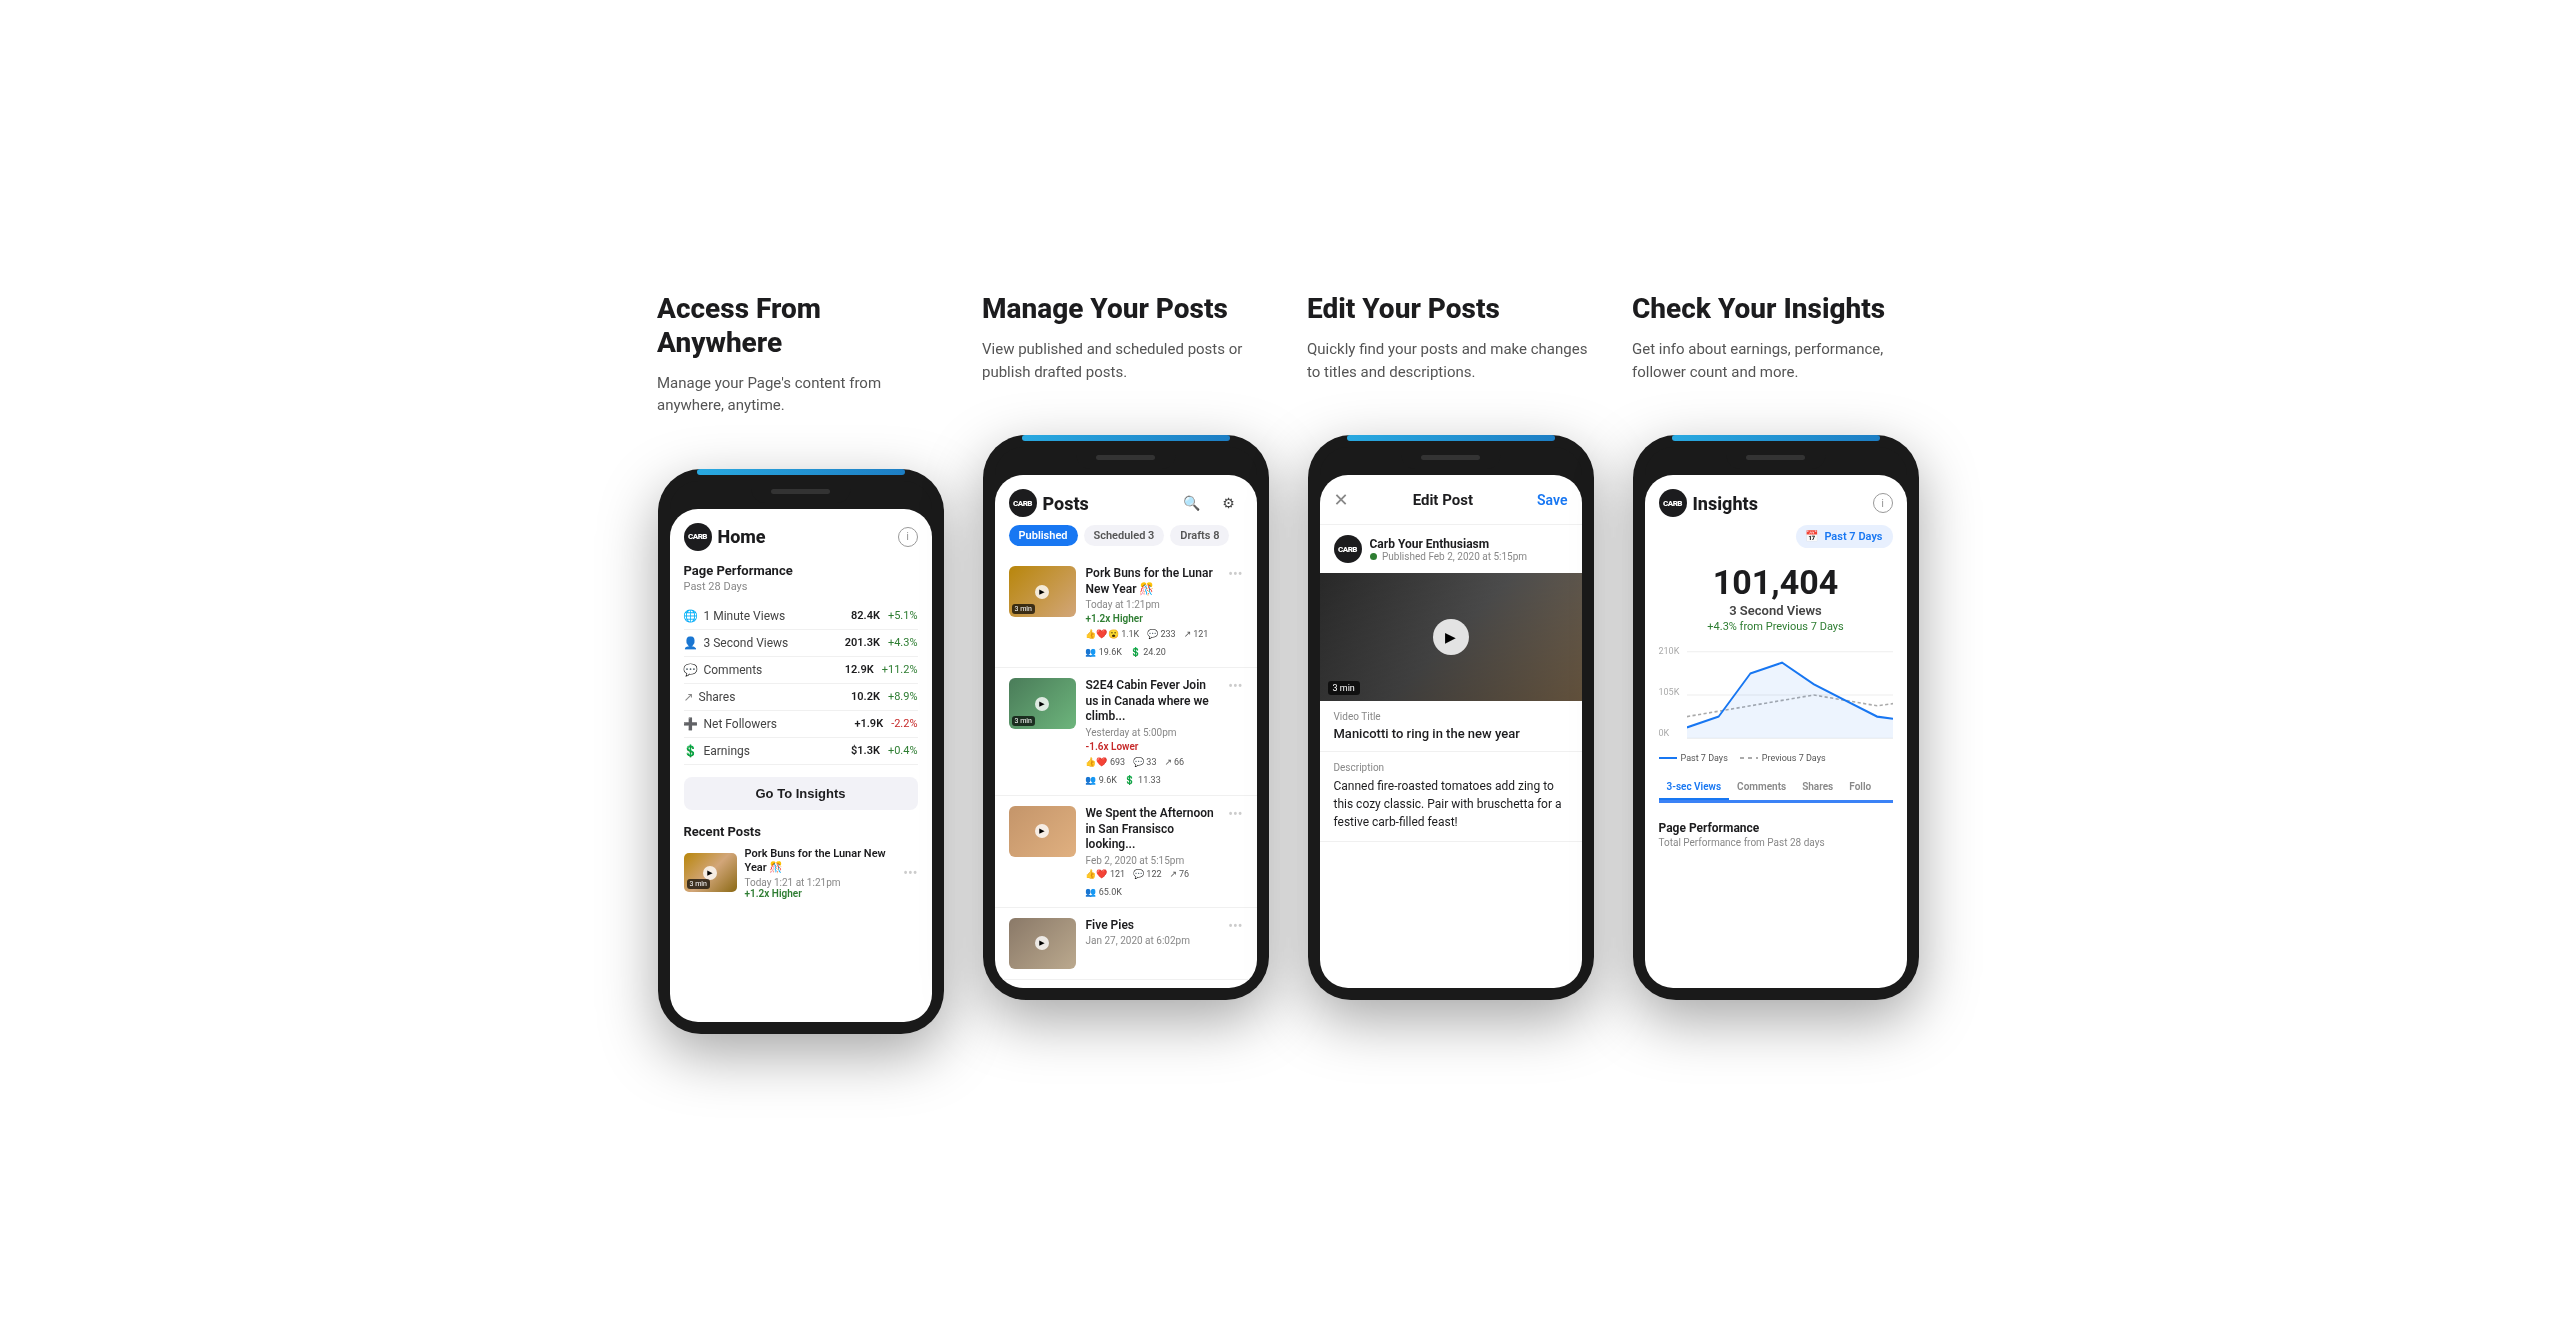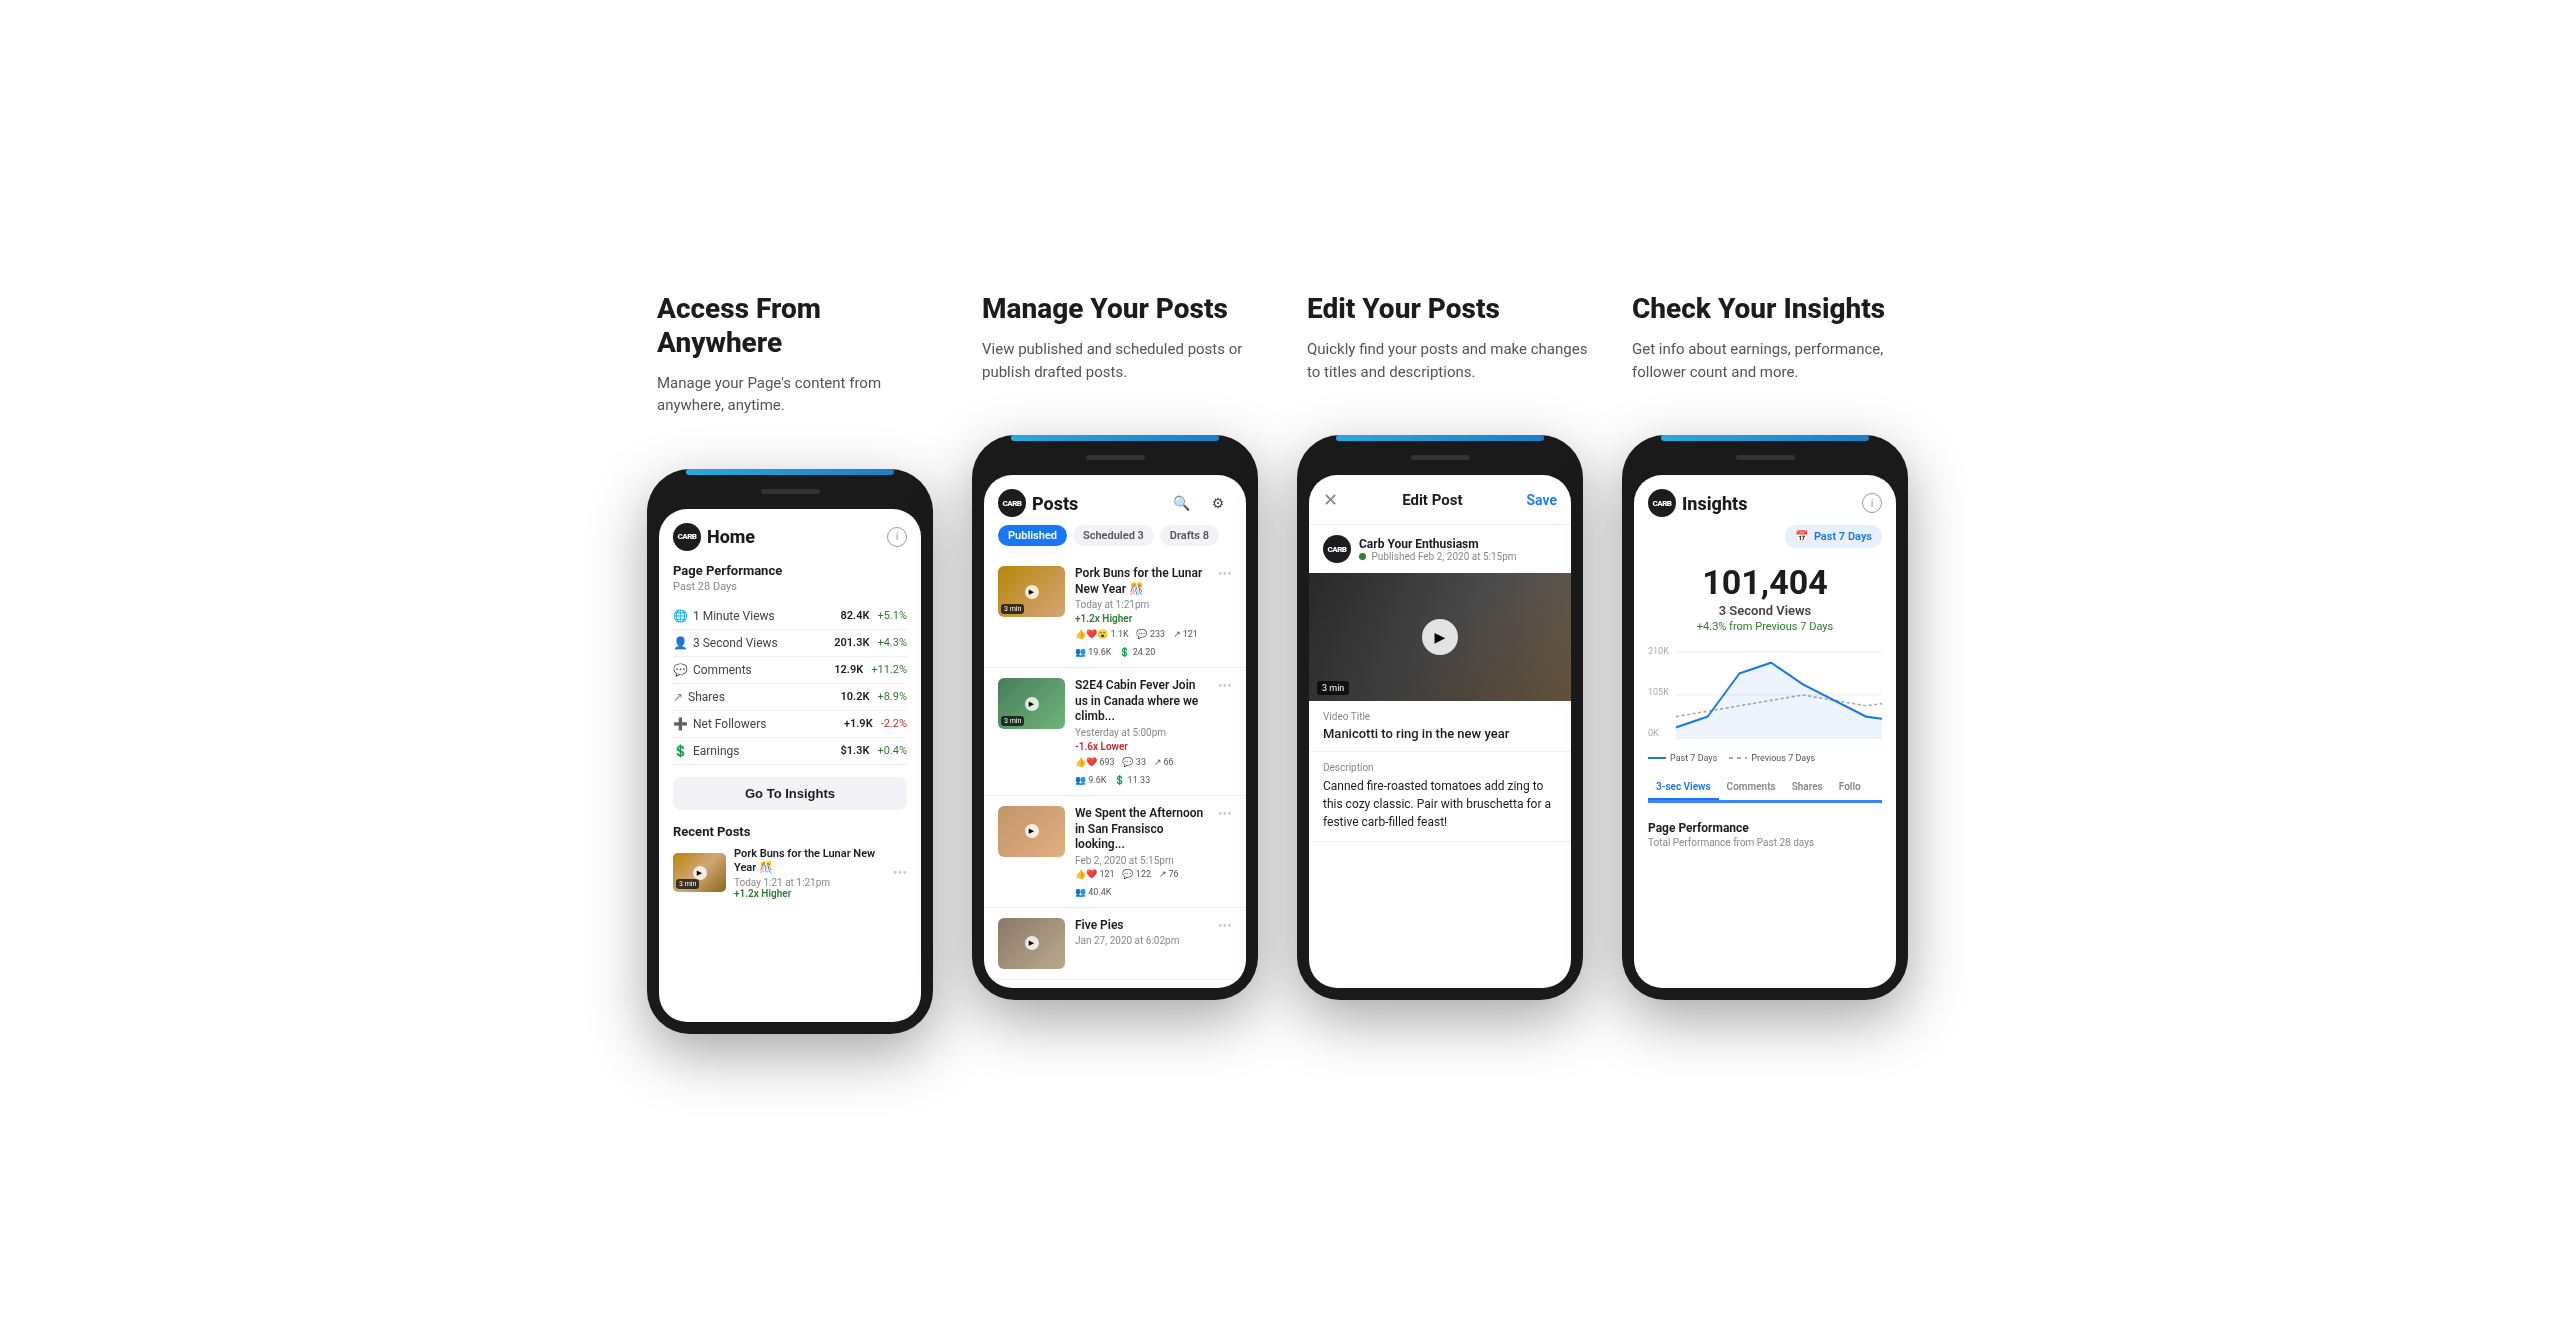--- a/index.html
+++ b/index.html
@@ -37,20 +37,21 @@
     }
     .feature-desc {
       font-size: 15px;
       color: #555;
       line-height: 1.5;
     }
     
     .phone-wrapper {
       width: 100%;
       display: flex;
+      justify-content: center;
       margin-top: 28px;
     }
     .phone {
       width: 286px;
       background: #1a1a1a;
       border-radius: 43px;
       padding: 12px;
       box-shadow: 0 20px 59px rgba(0,0,0,0.35);
       position: relative;
     }
@@ -800,21 +801,21 @@
                   <div class="post-stat-group">
                     <span>💬</span>
                     <span>122</span>
                   </div>
                   <div class="post-stat-group">
                     <span>↗</span>
                     <span>76</span>
                   </div>
                   <div class="post-stat-group">
                     <span>👥</span>
-                    <span>40.4K</span>
+                    <span>65.0K</span>
                   </div>
                 </div>
               </div>
               <div class="more-icon">•••</div>
             </div>
 
             <div class="post-item">
               <div class="post-thumb-lg post-thumb-bg4">
                 <div class="play-icon-sm">▶</div>
               </div>

